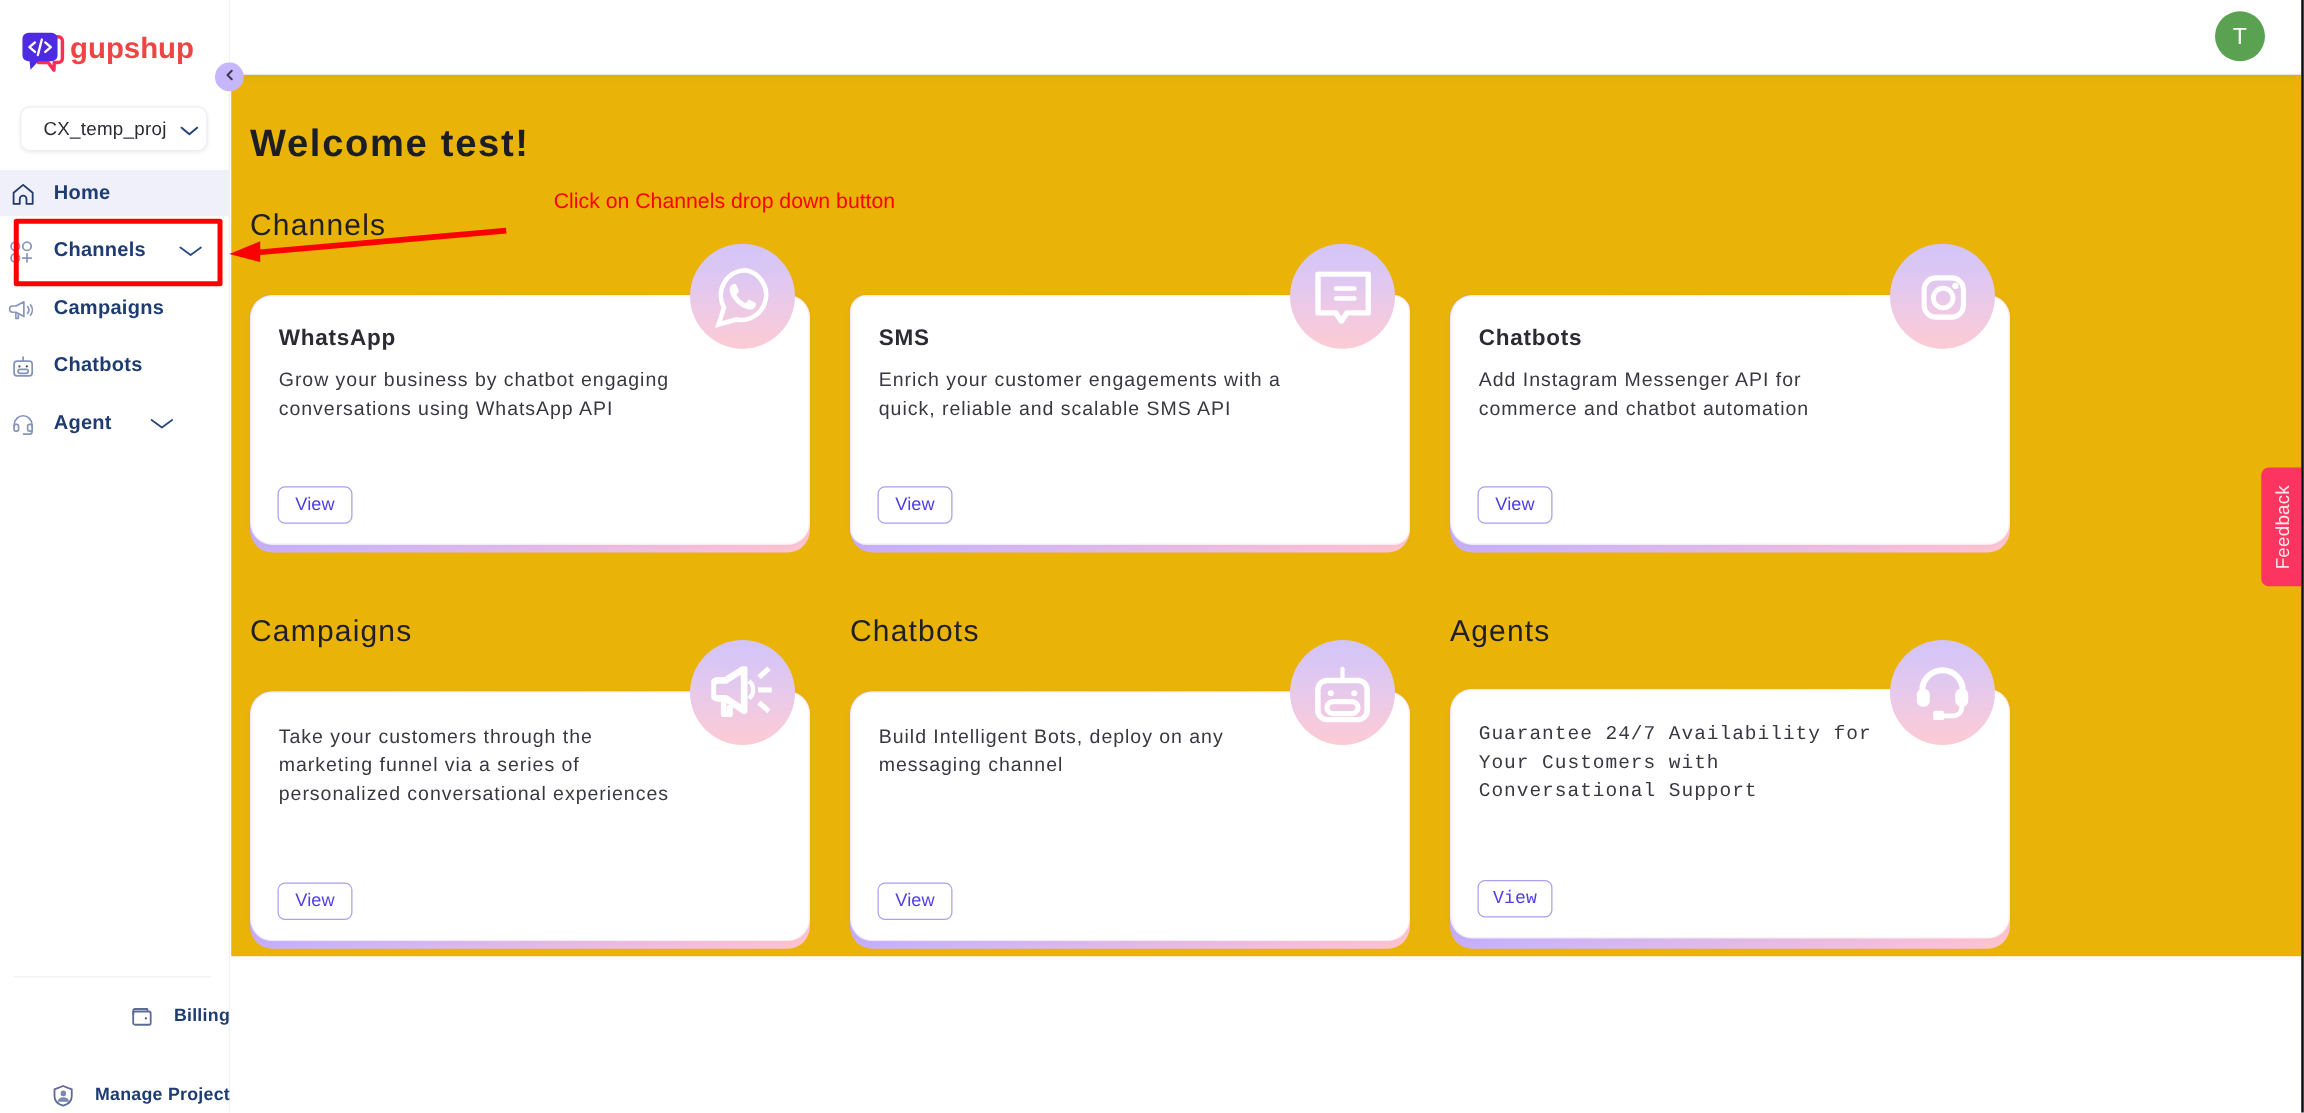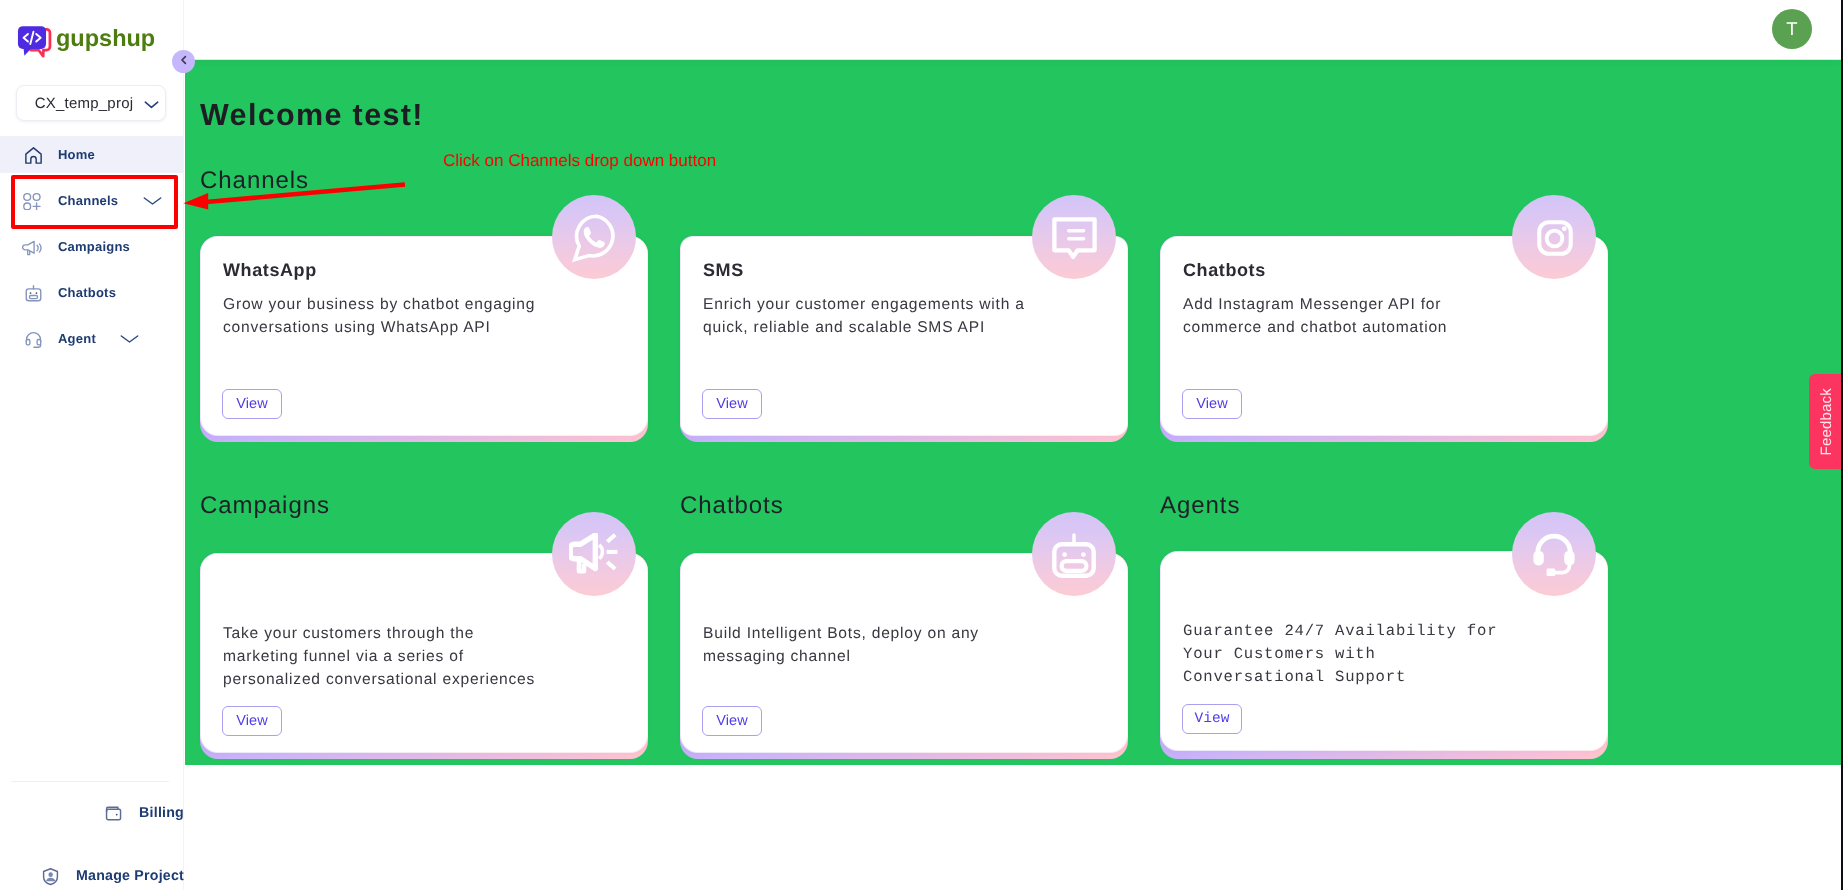--- a/index.html
+++ b/index.html
@@ -14,36 +14,36 @@
   .app { position:relative; width:1843px; height:890px; transform: translateZ(0); will-change: transform; }
 
   
   .sidebar {
     position:absolute; left:0; top:0; width:184px; height:890px;
     background:#fff; border-right:1px solid #f2f3f6;
     display:flex; flex-direction:column; z-index:5;
   }
   .logo-row { height:58px; display:flex; align-items:center; padding-left:17px; gap:5px; }
   .logo-mark { width:38px; height:38px; position:relative; flex:none; }
-  .logo-text { font-family:"Liberation Sans", sans-serif; font-weight:bold; font-size:23.5px; letter-spacing:0px; color:#4d7c0f; line-height:1; position:relative; top:10px; left:-4px;}
+  .logo-text { font-family:"Liberation Sans", sans-serif; font-weight:bold; font-size:23.5px; letter-spacing:0px; color:#ef4444; line-height:1; position:relative; top:10px; left:-4px;}
 
   .proj-wrap { position:absolute; left:16px; top:85px; }
   .proj-select {
     height:36px; width:150px; border:1px solid #eceef4; border-radius:8px;
     background:#fff; display:flex; align-items:center; justify-content:center;
     box-shadow:0 1px 3px rgba(16,24,40,.07);
     font-size:15.0px; color:#2b2b33; gap:11px; letter-spacing:0.22px; padding-left:12px;
   }
   .proj-select .chev { color:#2a3e70; display:flex; position:relative; top:1px;}
 
   .nav { position:absolute; left:0; top:136px; width:184px; }
   .nav-item {
     height:37px; display:flex; align-items:center;
-    padding-left:23px; position:relative; cursor:pointer;
-    font-size:13px; font-weight:bold; color:#1e3c72; letter-spacing:.22px;
+    padding-left:8px; position:relative; cursor:pointer;
+    font-size:16px; font-weight:bold; color:#1e3c72; letter-spacing:.22px;
   }
   .nav-item + .nav-item { margin-top:9px; }
   .nav-item.active { background:#f0f0fb; }
   .nav-item .ic { width:19px; height:19px; flex:none; display:block; margin-right:16px; }
   .nav-item .chev-r { position:absolute; left:143px; top:9px; display:block; }
   .nav-item.agent-row .chev-r { left:120px; }
 
   .nav-spacer { flex:1 1 auto; }
   .nav-bottom { position:absolute; left:11px; top:781px; width:158px; border-top:1px solid #eef0f4; }
   .bottom-list { position:absolute; left:0; top:797px; width:184px; }
@@ -70,42 +70,42 @@
   .avatar {
     position:absolute; left:1588px; top:9px;
     width:40px; height:40px; border-radius:50%; background:#5aa152; color:#fff;
     display:flex; align-items:center; justify-content:center; font-size:18.5px; letter-spacing:.3px;
     cursor:pointer;
   }
 
   
   .main {
     position:absolute; left:185px; top:59px; width:1658px; height:706px;
-    background:#22c55e; overflow:hidden;
+    background:#eab308; overflow:hidden;
   }
   .welcome { font-family:"Liberation Sans", sans-serif; font-weight:bold; font-size:30.5px; color:#1d1d24;
     letter-spacing:1.35px; position:absolute; left:15px; top:40px; line-height:1.1;}
 
   .sec-title { font-size:24px; color:#1f1f27; position:absolute; font-weight:normal;
      font-family:"Liberation Sans", sans-serif; letter-spacing:0.95px; line-height:1;}
 
   .card {
     position:absolute; width:448px; height:200px;
     border-radius:18px; z-index:2;
     background:
       linear-gradient(#fff,#fff) padding-box,
       linear-gradient(100deg,#ece9fb 0%,#f0eaf9 35%,#fbecef 72%,#fdeced 100%) border-box;
     border:1px solid transparent;
     box-shadow:0 1px 6px rgba(80,70,160,.03);
   }
   .card-underline { position:absolute; width:448px; height:206px; border-radius:18px;
     background:linear-gradient(90deg,#c6aef9 0%,#cbb5f9 11%,#e1bbe8 49%,#fbc2d6 92%,#fdc4cf 100%); }
   .card h3 { position:absolute; left:22px; top:23px; font-size:18px; font-weight:bold; color:#2b2b33; letter-spacing:0.6px; line-height:1.2;}
   .card p { position:absolute; left:22px; top:56px; width:326px; font-size:15.6px; line-height:23px; color:#383840; letter-spacing:0.78px;}
-  .card p.nohead { top:24px;margin-top:44px; }
+  .card p.nohead { top:24px; }
   .view-btn {
     position:absolute; left:21px; top:152px; width:60px; height:30px;
     border:1px solid #a9a0f0; border-radius:6px; background:#fff;
     display:flex; align-items:center; justify-content:center;
     font-size:14.5px; color:#4f3ee8; cursor:pointer; letter-spacing:.1px;
   }
   .card-icon {
     position:absolute; width:84px; height:84px; border-radius:50%;
     background:linear-gradient(180deg,#d3c4f8 0%,#dcc7f3 28%,#e7c9eb 50%,#f3cadf 75%,#fccbd4 100%);
     display:flex; align-items:center; justify-content:center; z-index:4;

